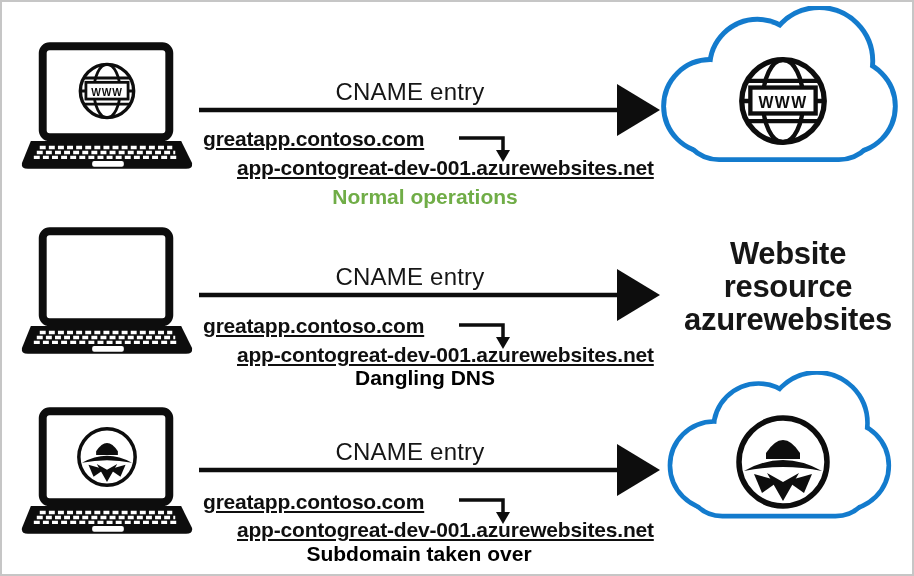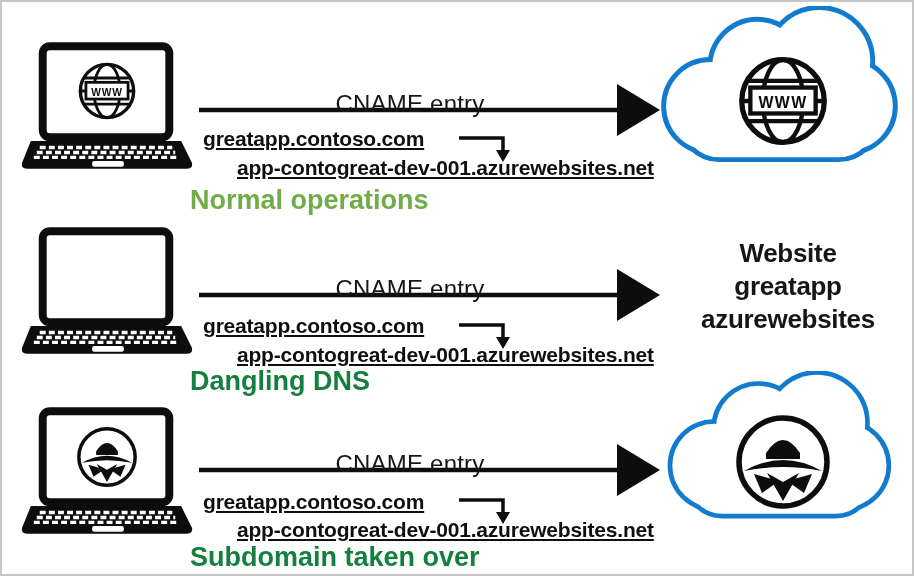--- a/index.html
+++ b/index.html
@@ -4,38 +4,38 @@
 <style>
   html,body{margin:0;padding:0;background:#ffffff;}
   .canvas{
     position:relative;width:914px;height:576px;background:#ffffff;
     font-family:"Liberation Sans",sans-serif;color:#111111;overflow:hidden;
   }
   .frame-border{position:absolute;inset:0;border:2px solid #c6c6c6;pointer-events:none;}
   .abs{position:absolute;}
   .cname-label{
     width:420px;text-align:center;font-size:24px;font-weight:500;
-    letter-spacing:0.2px;color:#161616;white-space:nowrap;margin-top:12px;
+    letter-spacing:0.2px;color:#161616;white-space:nowrap;
   }
   .domain{
     font-size:21px;font-weight:bold;white-space:nowrap;color:#0f0f0f;
     letter-spacing:-0.2px;
     text-decoration:underline;
   }
   .caption{
-    width:470px;text-align:left;font-size:27px;font-weight:bold;white-space:nowrap;
+    width:470px;text-align:center;font-size:21px;font-weight:bold;white-space:nowrap;
   }
   .caption-green{color:#70AD47;}
-  .caption-red{color:#15803d;}
+  .caption-red{color:#000000;}
   .screen-404{
     width:112px;height:26px;text-align:center;font-size:23px;color:#161616;
     letter-spacing:0.5px;
   }
   .deprovisioned{
-    width:250px;text-align:center;font-size:26px;line-height:33px;
+    width:250px;text-align:center;font-size:31px;line-height:33px;
     font-weight:600;color:#161616;letter-spacing:-0.3px;
   }
   svg{display:block;}
 </style>
 </head>
 <body>
 
 <div class="canvas">
 
   <svg width="0" height="0" style="position:absolute" aria-hidden="true">
@@ -144,42 +144,42 @@
 
   <div class="abs domain" style="left:203px;top:314px">greatapp.contoso.com</div>
   <svg class="abs" style="left:456px;top:318px" width="60" height="32">
       <use href="#sym-elbow"></use>
     </svg>
   <div class="abs domain" style="left:237px;top:343px">app-contogreat-dev-001.azurewebsites.net</div>
   <div class="abs caption caption-red" style="left:190px;top:366px">Dangling DNS</div>
 
   <div class="abs deprovisioned" style="left:663px;top:237px">
     <div>Website</div>
-    <div>greatapp</div>
+    <div>resource</div>
     <div>azurewebsites</div>
   </div>
 
   <svg class="abs" style="left:18px;top:407px" width="178" height="131">
       <use href="#sym-laptop"></use>
     </svg>
   <svg class="abs" style="left:75px;top:425px" width="64" height="64">
       <use href="#sym-hacker"></use>
     </svg>
 
   <svg class="abs" style="left:199px;top:442px" width="462" height="56">
       <use href="#sym-arrow"></use>
     </svg>
   <div class="abs cname-label" style="left:200px;top:438px">CNAME entry</div>
 
   <div class="abs domain" style="left:203px;top:490px">greatapp.contoso.com</div>
   <svg class="abs" style="left:456px;top:493px" width="60" height="32">
       <use href="#sym-elbow"></use>
     </svg>
   <div class="abs domain" style="left:237px;top:518px">app-contogreat-dev-001.azurewebsites.net</div>
-  <div class="abs caption caption-red" style="left:190px;top:542px">Subdomain taken over</div>
+  <div class="abs caption caption-red" style="left:184px;top:542px">Subdomain taken over</div>
 
   <svg class="abs" style="left:652px;top:371px" width="252" height="153">
       <use href="#sym-cloud"></use>
     </svg>
   <svg class="abs" style="left:733px;top:412px" width="100" height="100">
       <use href="#sym-hacker"></use>
     </svg>
 
   <div class="frame-border"></div>
 </div>

